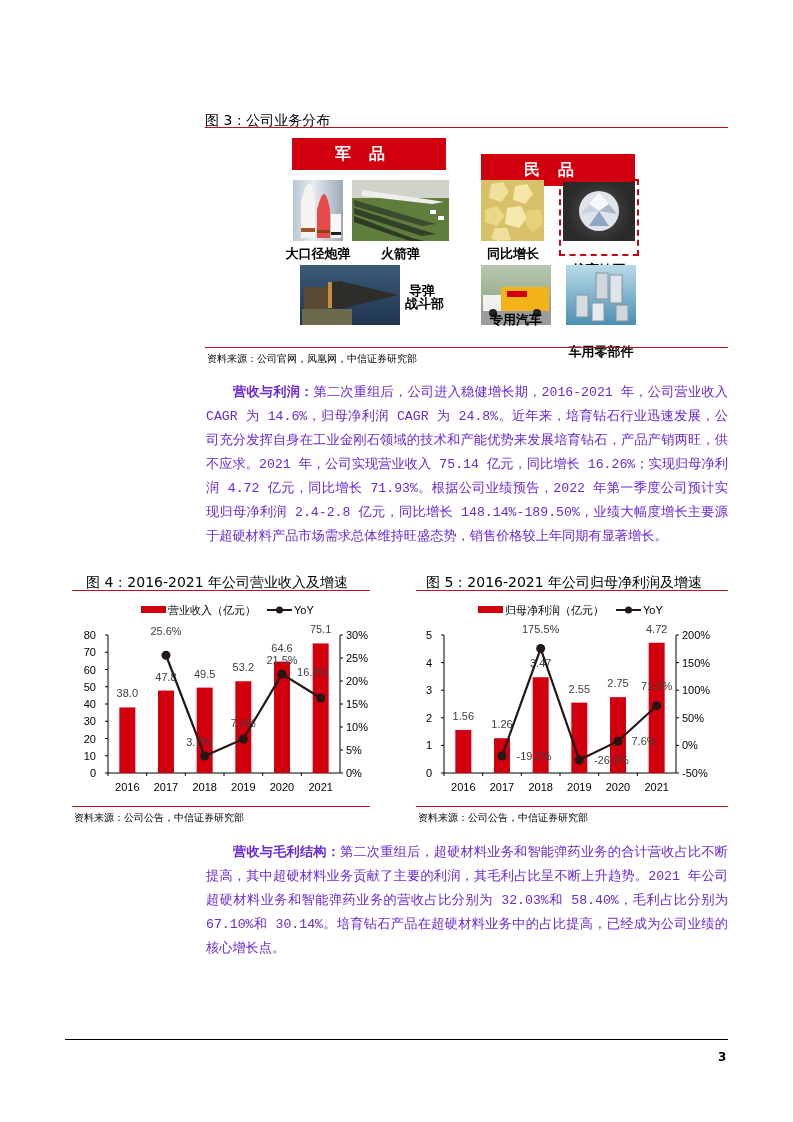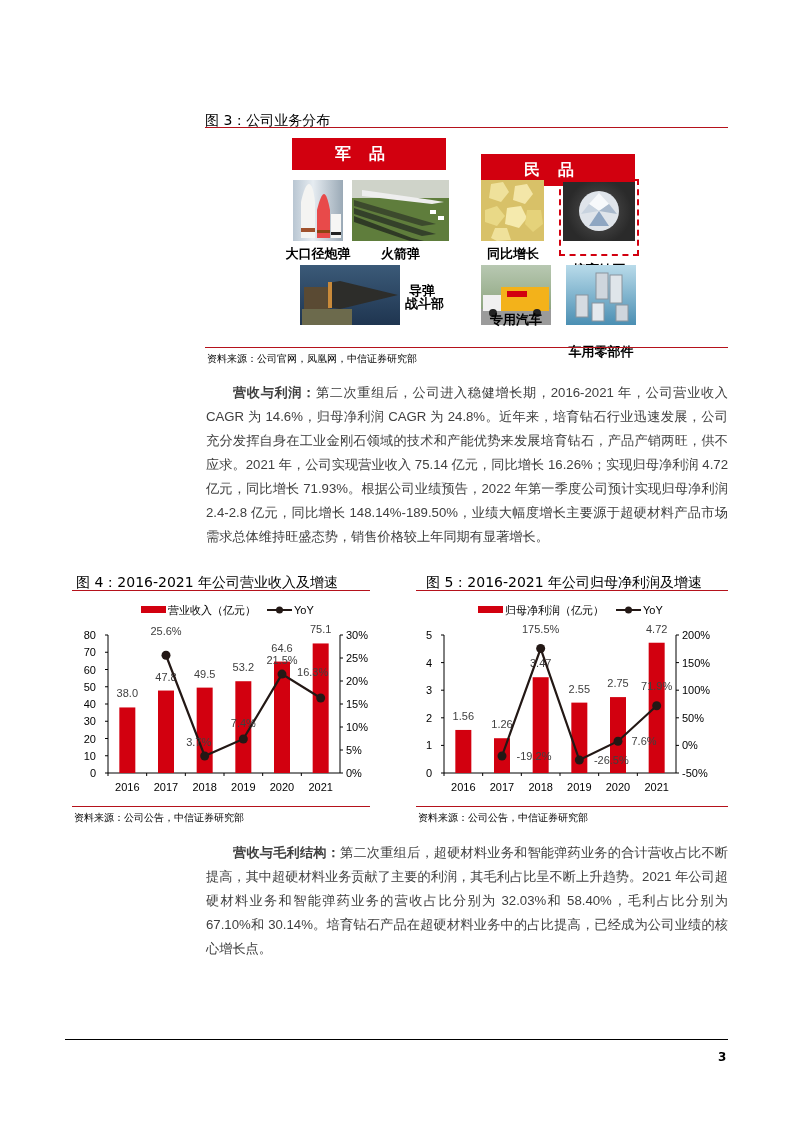--- a/index.html
+++ b/index.html
@@ -2,21 +2,21 @@
 <html><head>
 <meta charset="utf-8">
 <style>
   html, body { margin:0; padding:0; background:#ffffff; }
   body { width:793px; height:1122px; position:relative; overflow:hidden;
          font-family:"DejaVu Sans","Liberation Sans",sans-serif; color:#000; }
   .abs { position:absolute; }
   .fig-title { font-size:14px; font-weight:normal; color:#000; white-space:nowrap; }
   .red-rule { height:0; border-top:1.5px solid #b5121b; }
   .source { font-size:10px; color:#000; white-space:nowrap; }
-  .para { font-family:Liberation Sans, sans-serif; font-size:13.2px; line-height:24px; color:#404040;
+  .para { font-family:Liberation Mono, monospace; font-size:13.2px; line-height:24px; color:#6d28d9;
           text-align:justify; text-align-last:left; }
   .para .lead { font-weight:bold; }
   .cat-header { background:#d2000f; color:#fff; font-size:16px; font-weight:bold;
                 text-align:center; letter-spacing:18px; line-height:32px; height:32px; }
   .img-box { position:absolute; overflow:hidden; }
   .caption { font-size:13px; font-weight:bold; white-space:nowrap; text-align:center; }
   .page-num { font-size:12px; font-weight:bold; }
   .black-rule { border-top:1.2px solid #000; height:0; }
   svg text { font-family:"Liberation Sans","DejaVu Sans",sans-serif; }
 </style>
@@ -113,21 +113,21 @@
 </div>
 <div class="abs caption" style="left:563px;top:343px;width:76px;">车用零部件</div>
 
 <div class="abs red-rule" style="left:205px;top:347px;width:523px;"></div>
 <div class="abs source" style="left:207px;top:352px;">资料来源：公司官网，凤凰网，中信证券研究部</div>
 
 <div class="abs para" style="left:206px;top:381px;width:522px;text-indent:27px;">
   <span class="lead">营收与利润：</span><span>第二次重组后，公司进入稳健增长期，2016-2021 年，公司营业收入 CAGR 为 14.6%，归母净利润 CAGR 为 24.8%。近年来，培育钻石行业迅速发展，公司充分发挥自身在工业金刚石领域的技术和产能优势来发展培育钻石，产品产销两旺，供不应求。2021 年，公司实现营业收入 75.14 亿元，同比增长 16.26%；实现归母净利润 4.72 亿元，同比增长 71.93%。根据公司业绩预告，2022 年第一季度公司预计实现归母净利润 2.4-2.8 亿元，同比增长 148.14%-189.50%，业绩大幅度增长主要源于超硬材料产品市场需求总体维持旺盛态势，销售价格较上年同期有显著增长。</span>
 </div>
 
-<div class="abs fig-title" style="left:64px;top:574px;padding-left:12px;">图 4：2016-2021 年公司营业收入及增速</div>
+<div class="abs fig-title" style="left:74px;top:574px;padding-left:12px;">图 4：2016-2021 年公司营业收入及增速</div>
 <div class="abs red-rule" style="left:72px;top:590px;width:298px;"></div>
 
 <svg class="abs" style="left:72px;top:598px;" width="305" height="200" viewBox="72 598 305 200">
 
   <rect x="141" y="606" width="25" height="7" fill="#d2000f"></rect>
   <text x="168" y="614" font-size="11" fill="#000" id="c1-leg1">营业收入（亿元）</text>
   <line x1="267" y1="610" x2="292" y2="610" stroke="#231815" stroke-width="2"></line>
   <circle cx="279.5" cy="610" r="3.5" fill="#231815"></circle>
   <text x="294" y="614" font-size="11" fill="#000" id="c1-leg2">YoY</text>
 

